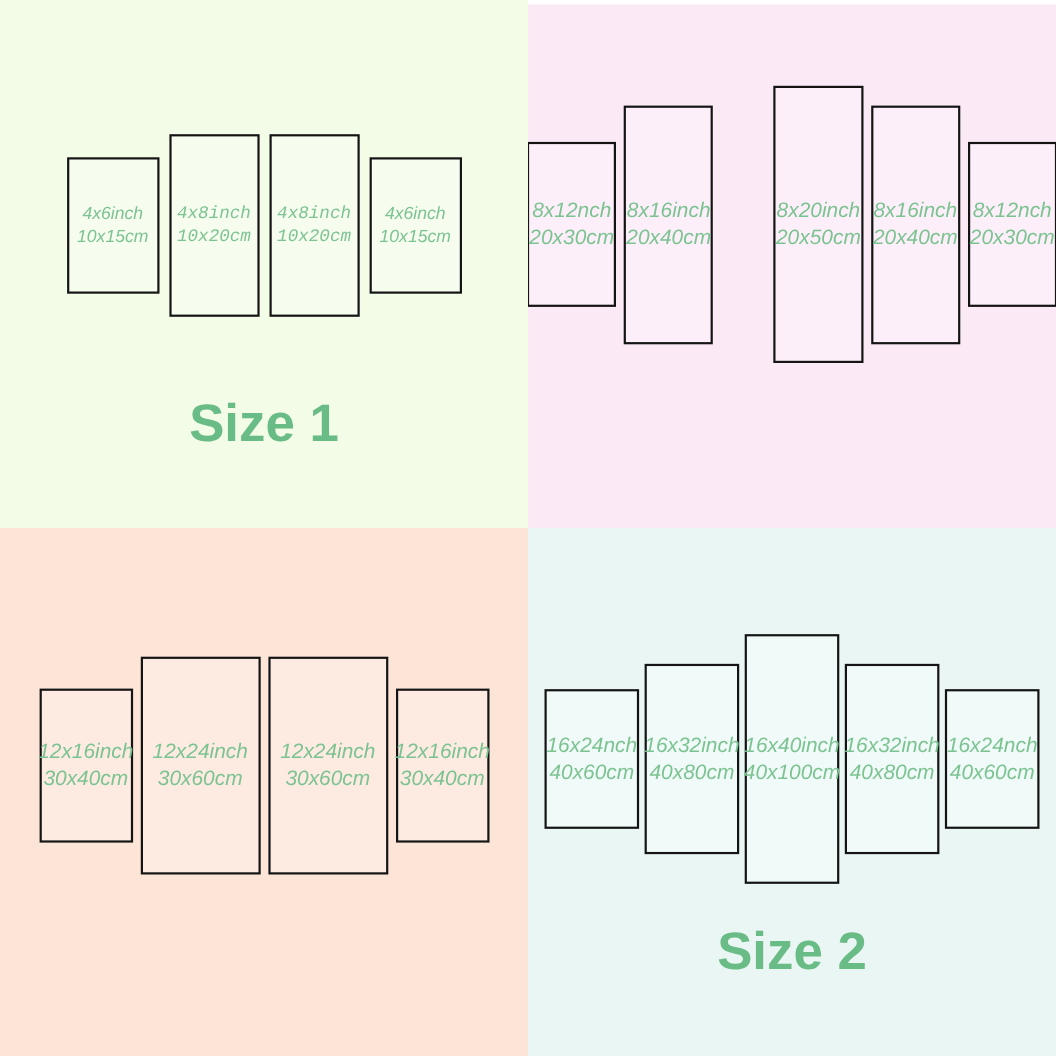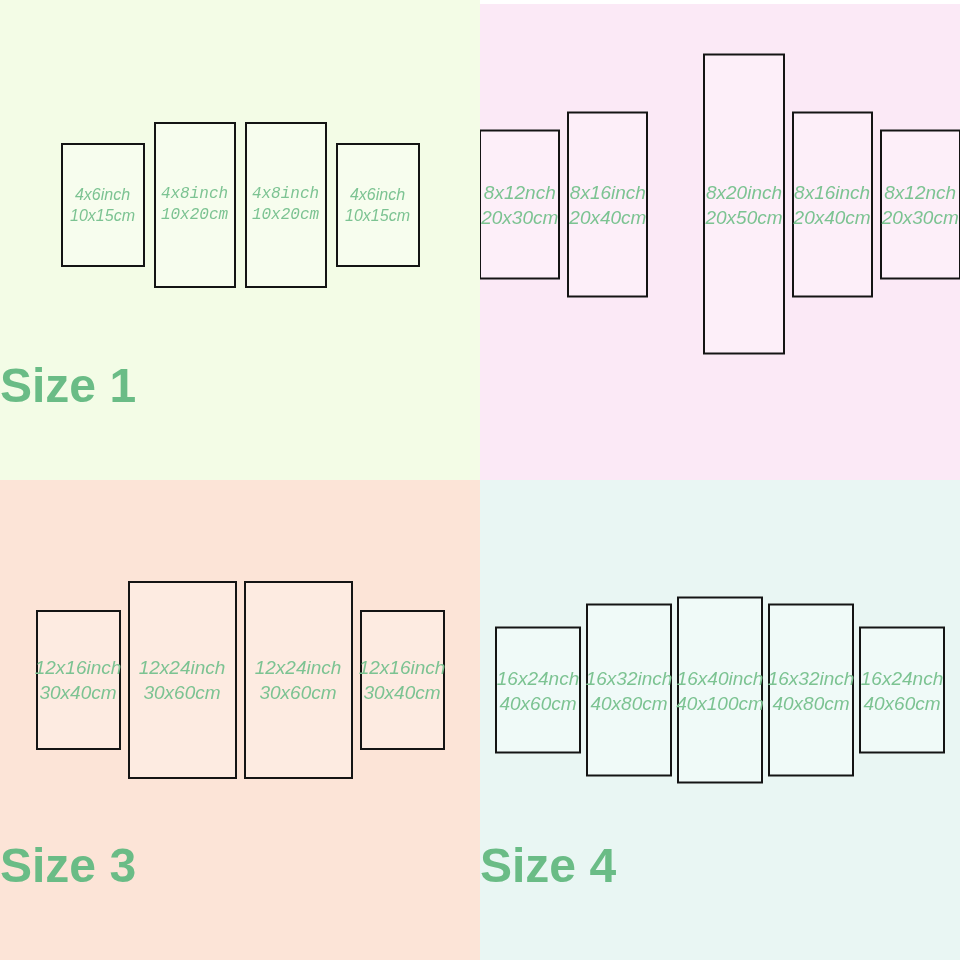--- a/index.html
+++ b/index.html
@@ -22,21 +22,21 @@
     position: absolute; top: 0; left: 0; right: 0; height: 4px;
     background: var(--strip, #ffffff);
   }
   .panel-row {
     position: absolute; left: 0; width: 100%;
     display: flex; justify-content: center; align-items: center;
     transform: translateY(-50%);
   }
   .q1 .panel-row { top: 205px; gap: 9px; }
   .q2 .panel-row { top: 204px; gap: 7px; }
-  .q3 .panel-row { top: 200px; gap: 7px; }
+  .q3 .panel-row { top: 216px; gap: 7px; }
   .q4 .panel-row { top: 210px; gap: 5px; }
 
   .panel {
     box-sizing: border-box;
     border: 2.5px solid var(--border, #141414);
     background: var(--panel-bg, #fff);
     display: flex; flex-direction: column;
     justify-content: center; align-items: center;
     text-align: center;
     font-style: italic;
@@ -48,35 +48,35 @@
   .q2 .panel { font-size: 19px; line-height: 25px; }
   .q3 .panel { font-size: 19px; line-height: 25px; }
   .q4 .panel { font-size: 19px; line-height: 25px; justify-content: center; }
 
   
   .q1 .p-side   { width: 84px; height: 124px; }
   .q1 .p-mid    { width: 82px; height: 166px; font-family: Liberation Mono, monospace; }
   .q1 .p-center { width: 83px; height: 207px; }
 
   .q2 .p-side   { width: 85px; height: 150px; }
-  .q2 .p-mid    { width: 85px; height: 186px; }
-  .q2 .p-center { width: 85px; height: 301px; margin-left: 48px; }
+  .q2 .p-mid    { width: 85px; height: 217px; }
+  .q2 .p-center { width: 85px; height: 252px; margin-left: 48px; }
 
   .q3 .p-side   { width: 85px; height: 140px; }
   .q3 .p-mid    { width: 109px; height: 198px; }
   .q3 .p-center { width: 84px; height: 229px; }
 
   .q4 .p-side   { width: 86px; height: 127px; }
   .q4 .p-mid    { width: 86px; height: 173px; }
-  .q4 .p-center { width: 86px; height: 187px; }
+  .q4 .p-center { width: 86px; height: 227px; }
 
   .size-label {
     position: absolute; top: 362px; left: 0; width: 100%;
     margin: 0;
-    text-align: left;
+    text-align: center;
     font-size: 48px; line-height: 48px; font-weight: bold;
     color: var(--label-green, #6abc86);
   }
 </style>
 </head>
 <body>
 
 <div class="sheet" style="--label-green: #6abc86; --panel-text: #7cc392; --border: #141414; --strip: #ffffff;">
 
   <section class="quadrant q1" style="--bg: #f3fce6; --panel-bg: #f7fdee;">
@@ -138,21 +138,20 @@
       </div>
       <div class="panel p-mid">
         <span>12x24inch</span>
         <span>30x60cm</span>
       </div>
       <div class="panel p-side">
         <span>12x16inch</span>
         <span>30x40cm</span>
       </div>
     </div>
-    <h2 class="size-label">Size 3</h2>
   </section>
 
   <section class="quadrant q4" style="--bg: #e9f6f3; --panel-bg: #f0faf8;">
     <div class="panel-row">
       <div class="panel p-side">
         <span>16x24nch</span>
         <span>40x60cm</span>
       </div>
       <div class="panel p-mid">
         <span>16x32inch</span>
@@ -164,16 +163,16 @@
       </div>
       <div class="panel p-mid">
         <span>16x32inch</span>
         <span>40x80cm</span>
       </div>
       <div class="panel p-side">
         <span>16x24nch</span>
         <span>40x60cm</span>
       </div>
     </div>
-    <h2 class="size-label">Size 4</h2>
+    <h2 class="size-label">Size 2</h2>
   </section>
 
 </div>
 
 </body></html>

